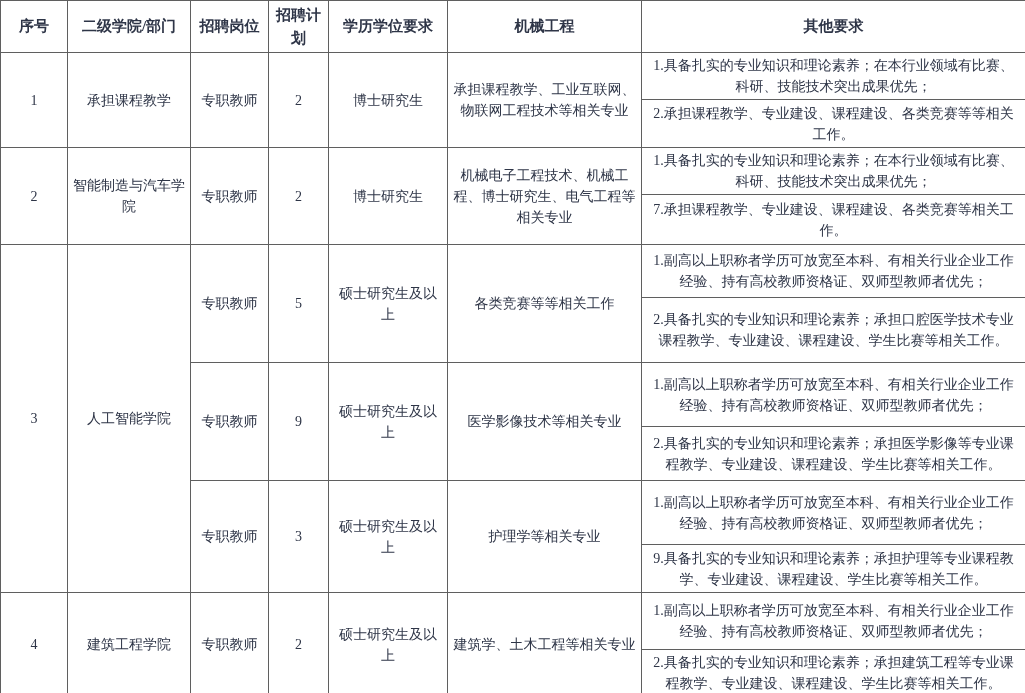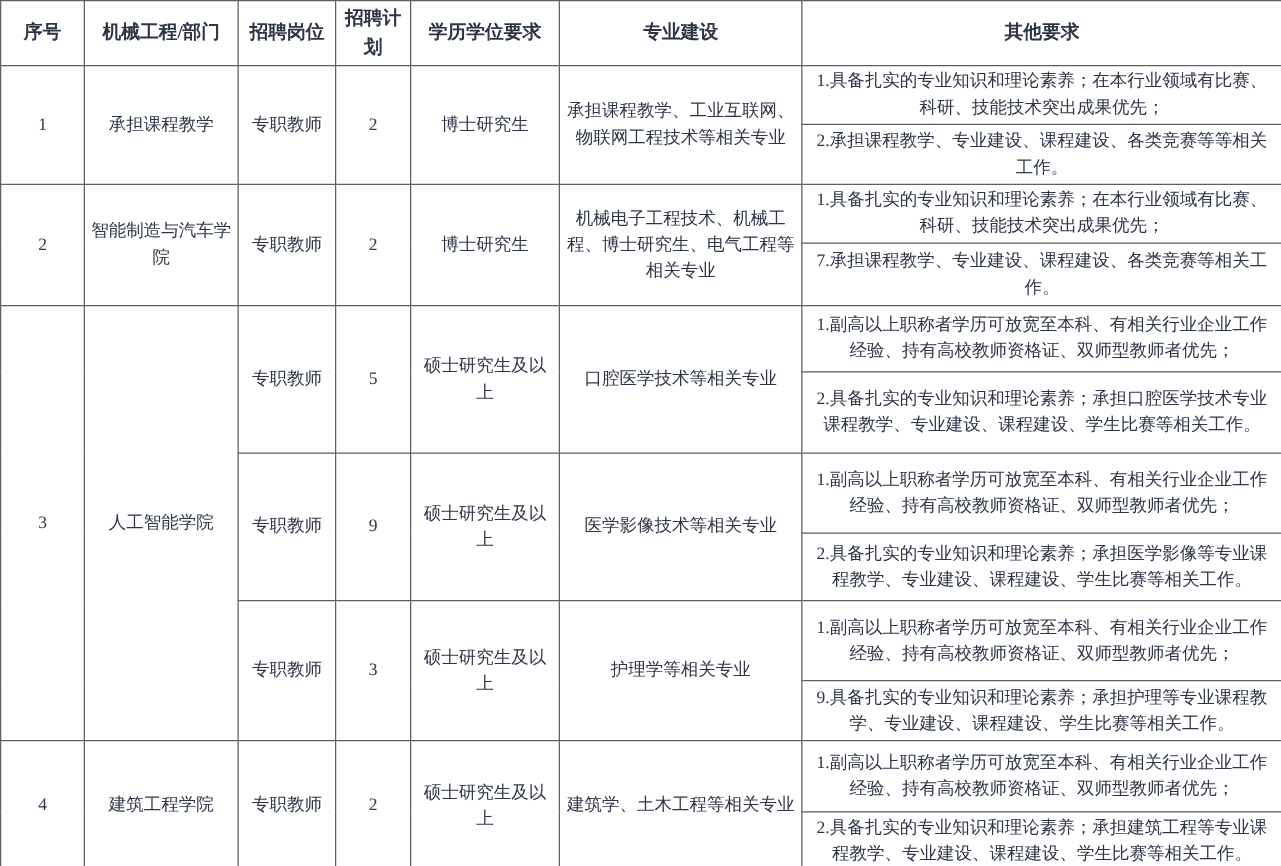--- a/index.html
+++ b/index.html
@@ -46,25 +46,25 @@
     <col style="width:78px">
     <col style="width:60px">
     <col style="width:119px">
     <col style="width:194px">
     <col style="width:384px">
   </colgroup>
 
   <tbody>
       <tr style="height:52px">
     <th>序号</th>
-    <th>机械工程/部门</th>
+    <th>二级学院/部门</th>
     <th>招聘岗位</th>
     <th>招聘计划</th>
     <th>学历学位要求</th>
-    <th>专业建设</th>
+    <th>机械工程</th>
     <th>其他要求</th>
   </tr>
 
   <tr style="height:47px">
     <td rowspan="2">1</td>
     <td rowspan="2">承担课程教学</td>
     <td rowspan="2">专职教师</td>
     <td rowspan="2">2</td>
     <td rowspan="2">博士研究生</td>
     <td rowspan="2">承担课程教学、工业互联网、物联网工程技术等相关专业</td>
@@ -86,21 +86,21 @@
   <tr style="height:50px">
     <td class="req">7.承担课程教学、专业建设、课程建设、各类竞赛等相关工作。</td>
   </tr>
 
   <tr style="height:53px">
     <td rowspan="6">3</td>
     <td rowspan="6">人工智能学院</td>
     <td rowspan="2">专职教师</td>
     <td rowspan="2">5</td>
     <td rowspan="2">硕士研究生及以上</td>
-    <td rowspan="2">口腔医学技术等相关专业</td>
+    <td rowspan="2">各类竞赛等等相关工作</td>
     <td class="req">1.副高以上职称者学历可放宽至本科、有相关行业企业工作经验、持有高校教师资格证、双师型教师者优先；</td>
   </tr>
   <tr style="height:65px">
     <td class="req">2.具备扎实的专业知识和理论素养；承担口腔医学技术专业课程教学、专业建设、课程建设、学生比赛等相关工作。</td>
   </tr>
   <tr style="height:64px">
     <td rowspan="2">专职教师</td>
     <td rowspan="2">9</td>
     <td rowspan="2">硕士研究生及以上</td>
     <td rowspan="2">医学影像技术等相关专业</td>

